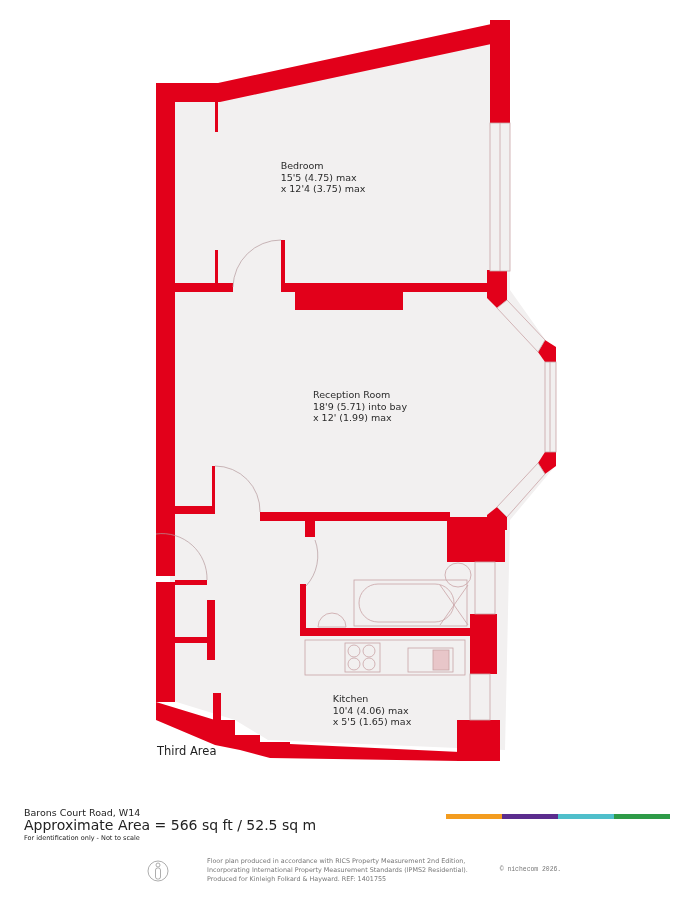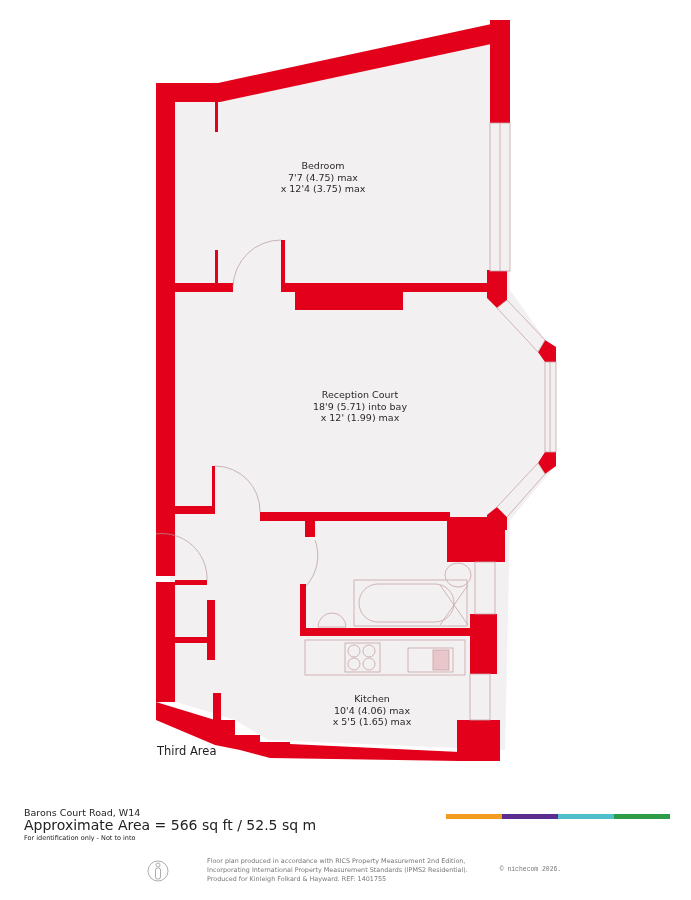--- a/index.html
+++ b/index.html
@@ -1,18 +1,18 @@
 <!DOCTYPE html>
 <html><head>
 <meta charset="utf-8">
 <style>
   html, body { margin: 0; padding: 0; background: #ffffff; }
   body { width: 691px; height: 900px; position: relative; overflow: hidden; font-family: "Liberation Sans", sans-serif; color: #222; }
   #plan { position: absolute; left: 0; top: 0; width: 691px; height: 770px; }
-  .room-label { position: absolute; text-align: center; font-family: "DejaVu Sans", sans-serif; font-size: 9.5px; line-height: 11.5px; color: #2a2a2a; transform: translateX(-50%); white-space: nowrap; }
+  .room-label { position: absolute; font-family: "DejaVu Sans", sans-serif; font-size: 9.5px; line-height: 11.5px; color: #2a2a2a; transform: translateX(-50%); white-space: nowrap; }
   .floor-label { position: absolute; left: 157px; top: 744px; font-family: "DejaVu Sans", sans-serif; font-size: 11.5px; color: #222; }
   .info { position: absolute; left: 24px; top: 807px; font-family: "DejaVu Sans", sans-serif; color: #222; }
   .info .addr { font-size: 9.5px; line-height: 12px; }
   .info .area { font-size: 14px; line-height: 12px; }
   .info .note { font-size: 6.5px; line-height: 10px; margin-top: 2px; }
   .brand { position: absolute; left: 446px; top: 808px; width: 224px; }
   .brand .name { font-family: "DejaVu Sans", sans-serif; font-size: 14.5px; color: #222; letter-spacing: -0.3px; white-space: nowrap; }
   .brand .bar { display: flex; height: 5px; margin-top: 6px; }
   .brand .bar span { flex: 1; }
   .footer { position: absolute; left: 147px; top: 857px; display: flex; align-items: flex-start; gap: 32px; }
@@ -107,40 +107,40 @@
       <circle cx="369" cy="651" r="6"></circle>
     <circle cx="354" cy="664" r="6"></circle>
       <circle cx="369" cy="664" r="6"></circle>
     <rect x="408" y="648" width="45" height="24"></rect>
     <rect x="433" y="650" width="16" height="20" fill="#e8c6c9"></rect>
   </g>
 </svg>
 
 <div class="room-label" style="left:323px;top:160px;">
   <div>Bedroom</div>
-  <div>7'7 (4.75) max</div>
+  <div>15'5 (4.75) max</div>
   <div>x 12'4 (3.75) max</div>
 </div>
 <div class="room-label" style="left:360px;top:389px;">
-  <div>Reception Court</div>
+  <div>Reception Room</div>
   <div>18'9 (5.71) into bay</div>
   <div>x 12' (1.99) max</div>
 </div>
 <div class="room-label" style="left:372px;top:693px;">
   <div>Kitchen</div>
   <div>10'4 (4.06) max</div>
   <div>x 5'5 (1.65) max</div>
 </div>
 
 <div class="floor-label">Third Area</div>
 
 <div class="info">
   <div class="addr">Barons Court Road, W14</div>
   <div class="area">Approximate Area = 566 sq ft / 52.5 sq m</div>
-  <div class="note">For identification only - Not to into</div>
+  <div class="note">For identification only - Not to scale</div>
 </div>
 
 <div class="brand">
   <div class="bar">
     <span style="background:#f39c1f"></span>
     <span style="background:#5b2d8e"></span>
     <span style="background:#4fbfcb"></span>
     <span style="background:#2e9b48"></span>
   </div>
 </div>

